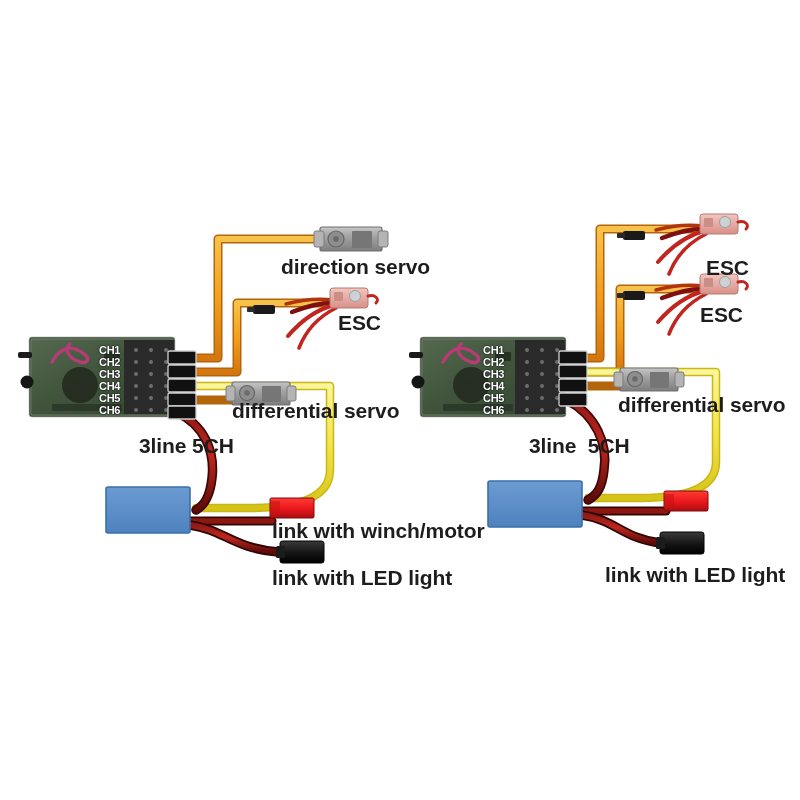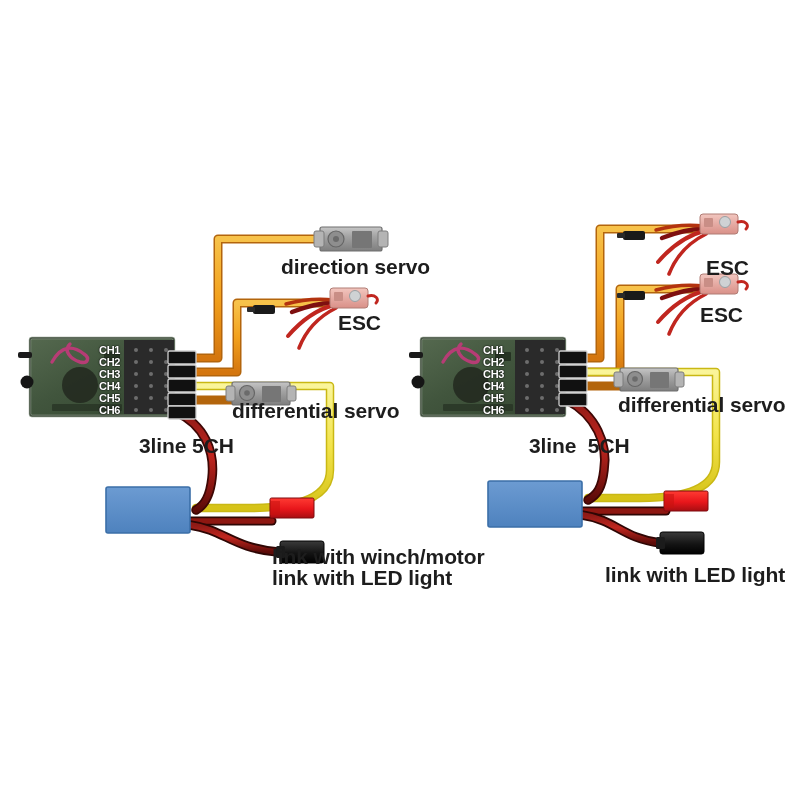--- a/index.html
+++ b/index.html
@@ -347,21 +347,21 @@
   <div class="chlabel" style="left:483px; top:356px;">CH2</div>
   <div class="chlabel" style="left:483px; top:368px;">CH3</div>
   <div class="chlabel" style="left:483px; top:380px;">CH4</div>
   <div class="chlabel" style="left:483px; top:392px;">CH5</div>
   <div class="chlabel" style="left:483px; top:404px;">CH6</div>
 
   <div class="lbl" style="left:281px; top:255px;">direction servo</div>
   <div class="lbl" style="left:338px; top:311px;">ESC</div>
   <div class="lbl" style="left:232px; top:399px;">differential servo</div>
   <div class="lbl" style="left:139px; top:434px;">3line 5CH</div>
-  <div class="lbl" style="left:272px; top:519px;margin-top:26px;">link with winch/motor</div>
+  <div class="lbl" style="left:272px; top:519px;">link with winch/motor</div>
   <div class="lbl" style="left:272px; top:566px;">link with LED light</div>
 
   <div class="lbl" style="left:706px; top:256px;">ESC</div>
   <div class="lbl" style="left:700px; top:303px;">ESC</div>
   <div class="lbl" style="left:618px; top:393px;">differential servo</div>
   <div class="lbl" style="left:529px; top:434px;">3line  5CH</div>
   <div class="lbl" style="left:605px; top:563px;">link with LED light</div>
 
 </div>
 

